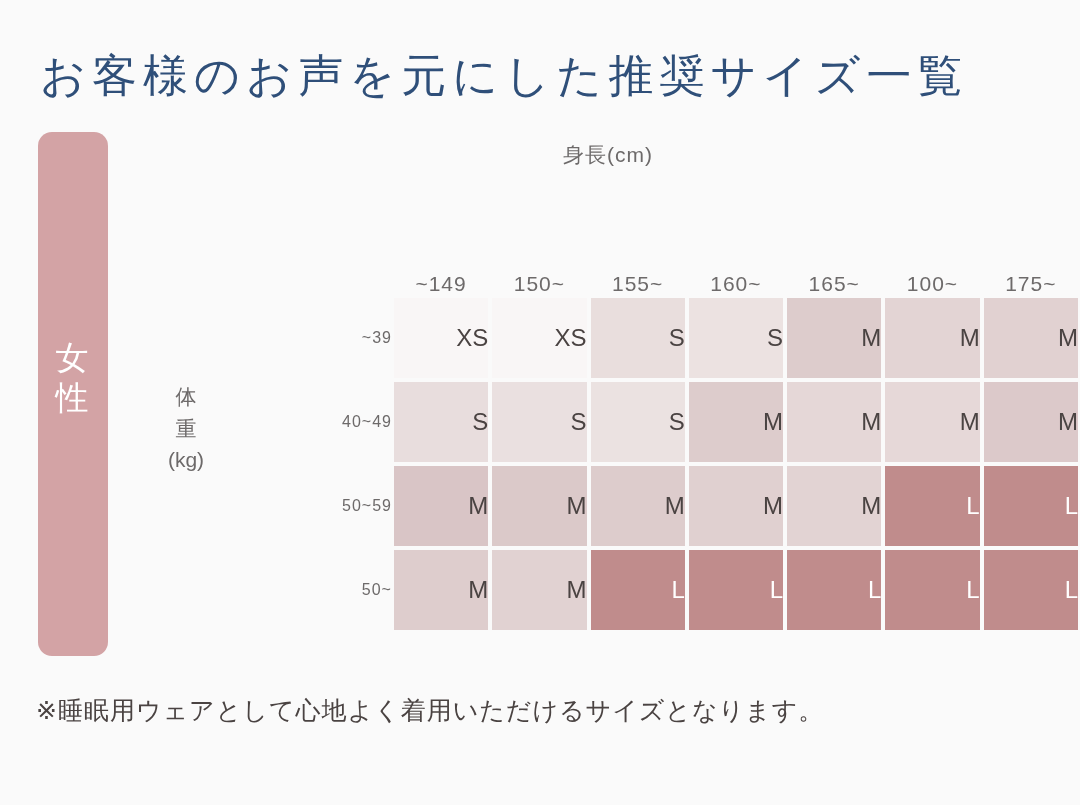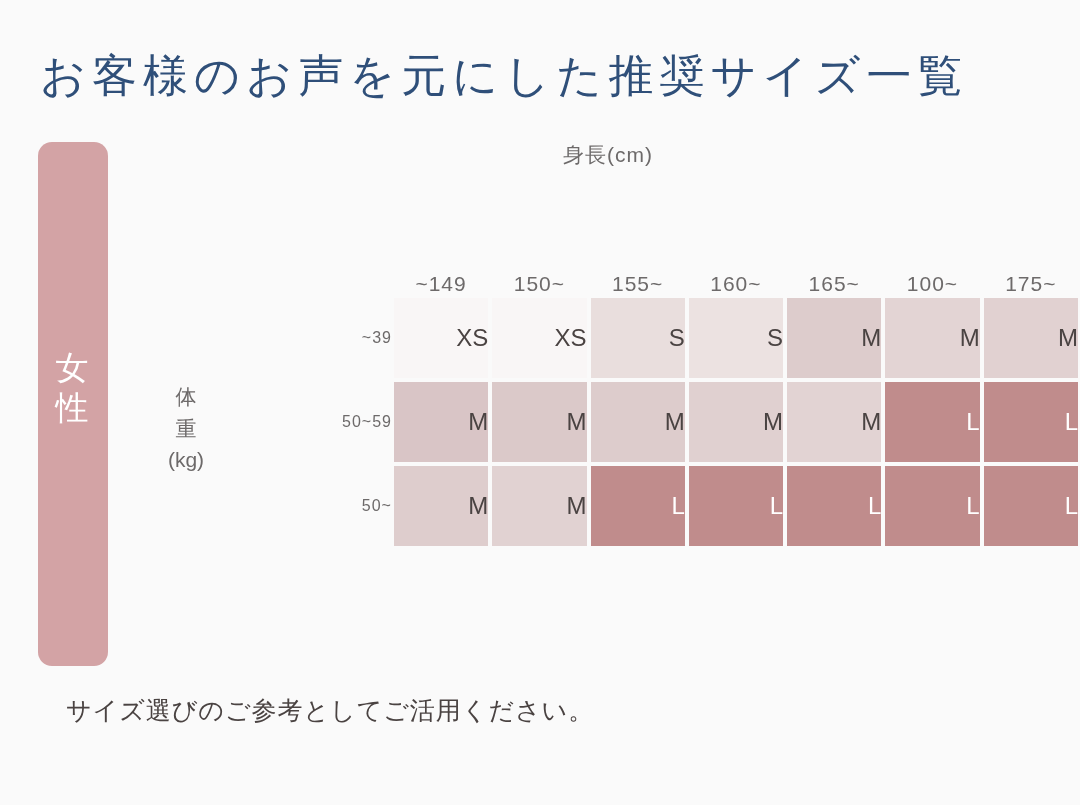--- a/index.html
+++ b/index.html
@@ -24,21 +24,21 @@
     letter-spacing: 6px;
     color: #2f4f79;
     font-weight: 500;
     white-space: nowrap;
   }
 
   
   #gender-bar {
     position: absolute;
     left: 38px;
-    top: 142px;
+    top: 132px;
     width: 70px;
     height: 524px;
     background: #d3a3a5;
     border-radius: 14px;
     display: flex;
     align-items: flex-start;
     justify-content: center;
   }
   #gender-label {
     margin-top: 206px;
@@ -170,20 +170,30 @@
         <th class="row-head">~39</th>
         <td class="cell" style="background: rgb(249, 246, 246); color: rgb(74, 67, 66);">XS</td>
         <td class="cell" style="background: rgb(249, 246, 246); color: rgb(74, 67, 66);">XS</td>
         <td class="cell" style="background: rgb(233, 222, 221); color: rgb(74, 67, 66);">S</td>
         <td class="cell" style="background: rgb(236, 226, 225); color: rgb(74, 67, 66);">S</td>
         <td class="cell" style="background: rgb(221, 204, 204); color: rgb(74, 67, 66);">M</td>
         <td class="cell" style="background: rgb(227, 212, 212); color: rgb(74, 67, 66);">M</td>
         <td class="cell" style="background: rgb(225, 209, 209); color: rgb(74, 67, 66);">M</td>
       </tr>
       <tr>
+        <th class="row-head">40~49</th>
+        <td class="cell" style="background: rgb(232, 221, 221); color: rgb(74, 67, 66);">S</td>
+        <td class="cell" style="background: rgb(234, 224, 224); color: rgb(74, 67, 66);">S</td>
+        <td class="cell" style="background: rgb(235, 226, 225); color: rgb(74, 67, 66);">S</td>
+        <td class="cell" style="background: rgb(221, 204, 204); color: rgb(74, 67, 66);">M</td>
+        <td class="cell" style="background: rgb(229, 215, 215); color: rgb(74, 67, 66);">M</td>
+        <td class="cell" style="background: rgb(230, 216, 216); color: rgb(74, 67, 66);">M</td>
+        <td class="cell" style="background: rgb(220, 201, 202); color: rgb(74, 67, 66);">M</td>
+      </tr>
+      <tr>
         <th class="row-head">50~59</th>
         <td class="cell" style="background: rgb(217, 197, 198); color: rgb(74, 67, 66);">M</td>
         <td class="cell" style="background: rgb(219, 201, 201); color: rgb(74, 67, 66);">M</td>
         <td class="cell" style="background: rgb(221, 204, 204); color: rgb(74, 67, 66);">M</td>
         <td class="cell" style="background: rgb(224, 208, 208); color: rgb(74, 67, 66);">M</td>
         <td class="cell" style="background: rgb(226, 211, 211); color: rgb(74, 67, 66);">M</td>
         <td class="cell" style="background: rgb(192, 140, 140); color: rgb(255, 255, 255);">L</td>
         <td class="cell" style="background: rgb(192, 140, 140); color: rgb(255, 255, 255);">L</td>
       </tr>
       <tr>
@@ -193,14 +203,14 @@
         <td class="cell" style="background: rgb(192, 140, 140); color: rgb(255, 255, 255);">L</td>
         <td class="cell" style="background: rgb(192, 140, 140); color: rgb(255, 255, 255);">L</td>
         <td class="cell" style="background: rgb(192, 140, 140); color: rgb(255, 255, 255);">L</td>
         <td class="cell" style="background: rgb(192, 140, 140); color: rgb(255, 255, 255);">L</td>
         <td class="cell" style="background: rgb(192, 140, 140); color: rgb(255, 255, 255);">L</td>
       </tr>
     </tbody>
 </table>
 
 <div id="footnotes">
-  <div id="footnote-2">サイズ選びのご参考としてご活用ください。</div>
+  <div id="footnote-1">※睡眠用ウェアとして心地よく着用いただけるサイズとなります。</div>
 </div>
 
 </body></html>

